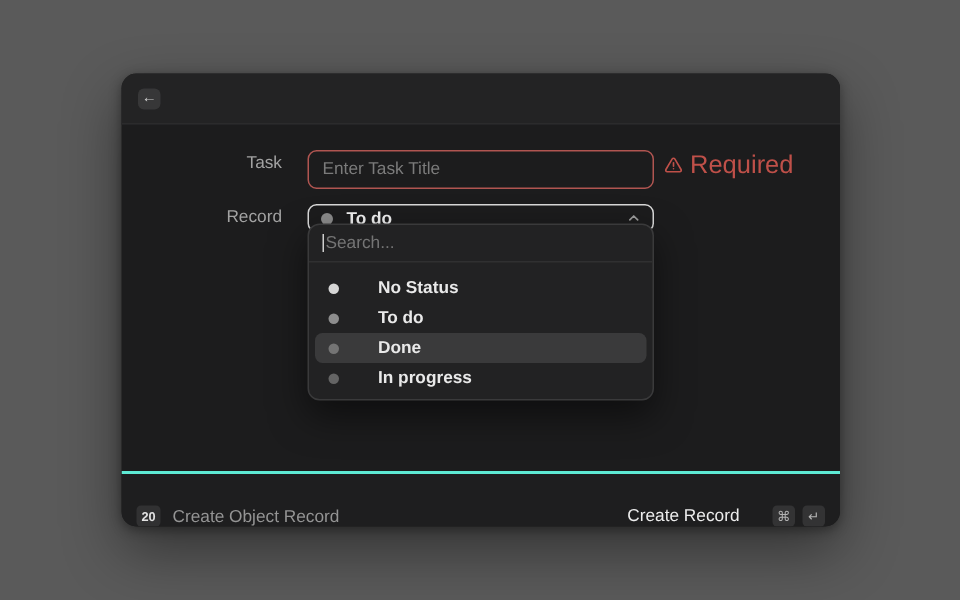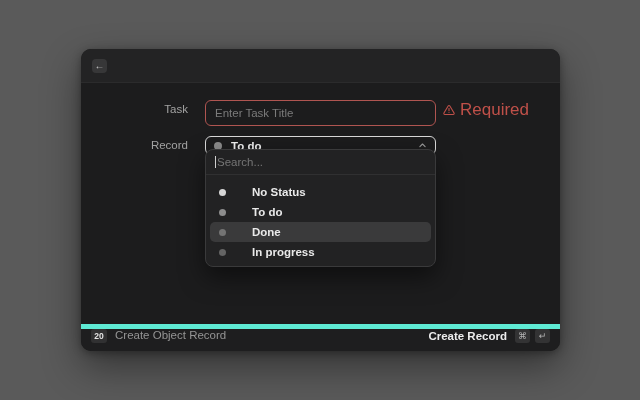--- a/index.html
+++ b/index.html
@@ -122,40 +122,40 @@
   }
   .option .dot { width: 7px; height: 7px; }
   .option .option-label {
     font-size: 11.5px; font-weight: bold; color: #e9e9e9;
   }
   .option.selected { background: #3a3a3b; }
 
   
   .footer {
     position: absolute; left: 0; right: 0; bottom: 0;
-    height: 27px;
+    height: 37px;
     background: #1e1e1f;
-    border-top: 5px solid #5eead4;
-    display: flex; align-items: flex-start;
+    border-top: 2px solid #5eead4;
+    display: flex; align-items: flex-end;
     padding: 0 10px;
   }
   .ext-badge {
     width: 16px; height: 14px;
     background: #313132;
     border-radius: 3px;
     display: flex; align-items: center; justify-content: center;
     font-size: 8.5px; font-weight: bold; color: #e3e3e3;
   }
   .command-name { margin-left: 8px; font-size: 11.5px; color: #949494; }
   .footer-spacer { flex: 1; }
   .primary-action {
     display: flex; align-items: center; gap: 5px; cursor: pointer;
   }
   .primary-action-label {
-    font-size: 11.5px; font-weight: bold; color: #ededed; margin-right: 3px;
+    font-size: 11.5px; font-weight: normal; color: #ededed; margin-right: 17px;
   }
   .key {
     min-width: 15px; height: 14px; padding: 0 2px;
     background: #333334;
     border-radius: 3px;
     display: flex; align-items: center; justify-content: center;
     font-size: 9px; color: #b3b3b3;
   }
 </style>
 </head>

